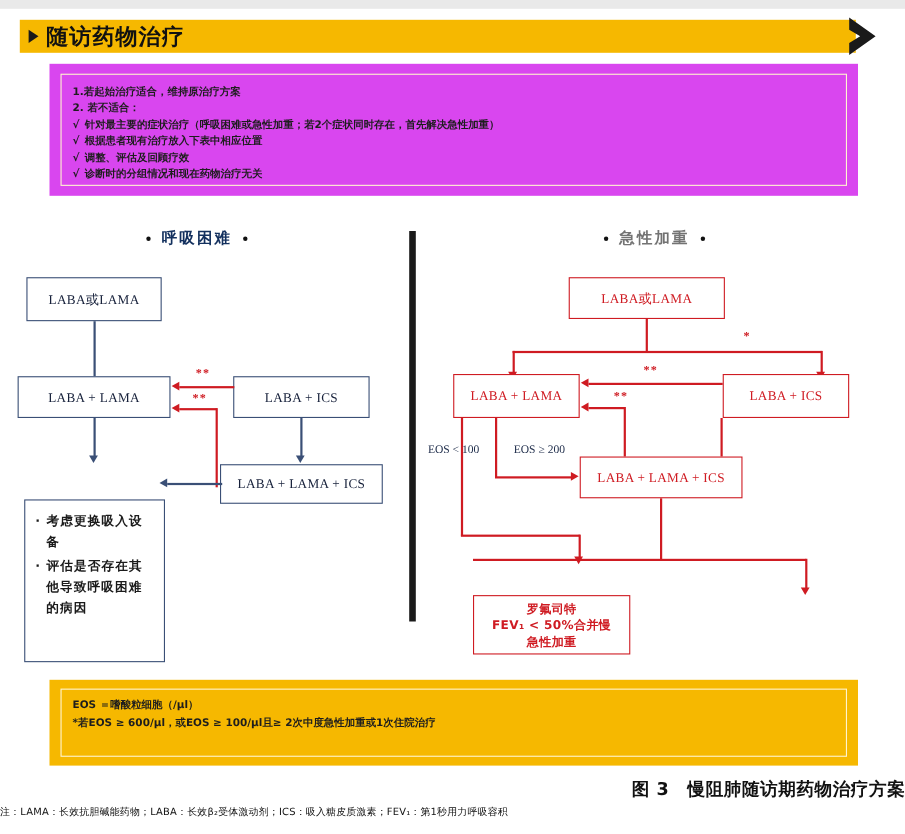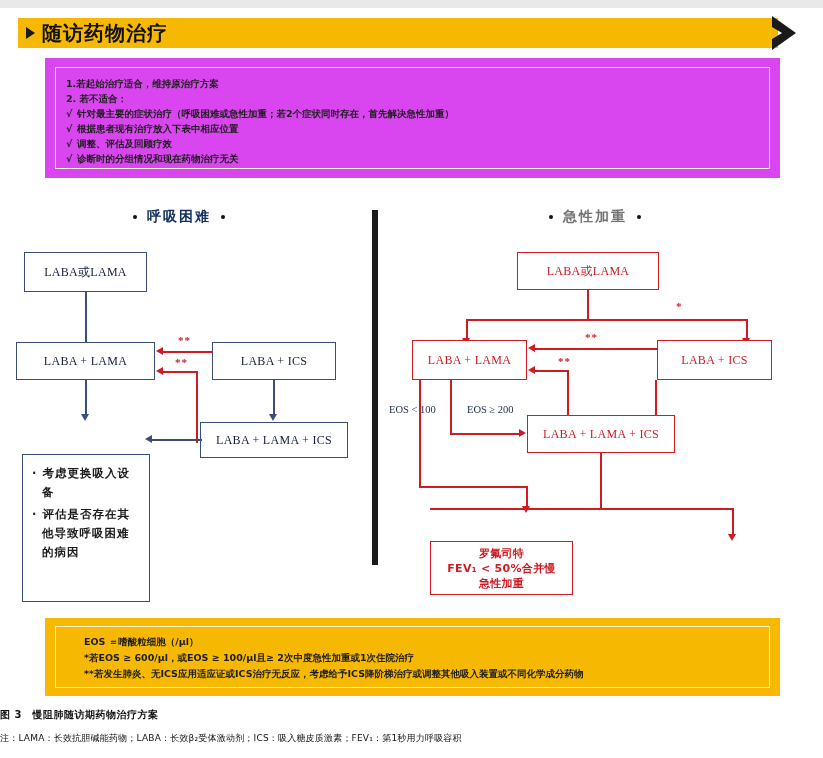--- a/index.html
+++ b/index.html
@@ -103,31 +103,31 @@
   }
   .eos-lbl{
     position:absolute;font-size:10.5px;color:#22304d;
     font-family:"Liberation Serif","DejaVu Serif",serif;white-space:nowrap;
   }
 
   
   .note-panel{position:absolute;left:45px;top:618px;width:735px;height:78px;background:#f6b800;}
   .note-inner{
     position:absolute;left:10px;top:8px;right:10px;bottom:8px;
-    border:1px solid #fff4cf;padding:7px 28px;box-sizing:border-box;
+    border:1px solid #fff4cf;padding:7px 10px;box-sizing:border-box;
   }
   .note-line{
     font-size:9.5px;color:#1d1d1d;line-height:16px;font-weight:bold;
     font-family:"DejaVu Sans",sans-serif;white-space:nowrap;
   }
 
   
   .caption{
-    position:absolute;left:0;top:708px;width:823px;text-align:left;
-    font-size:10px;font-weight:bold;color:#111;
+    position:absolute;left:0;top:708px;width:823px;text-align:right;
+    font-size:16px;font-weight:bold;color:#111;
     font-family:"DejaVu Sans",sans-serif;letter-spacing:.5px;
   }
   .footnote{
     position:absolute;left:0;top:732px;width:823px;
     font-size:9px;color:#111;font-family:"DejaVu Sans",sans-serif;letter-spacing:.2px;
   }
 </style>
 </head>
 <body>
 
@@ -274,20 +274,19 @@
       </span>
     </div>
 
 
   </div>
 
   <div class="note-panel">
     <div class="note-inner">
       <div class="note-line">EOS ＝嗜酸粒细胞（/μl）</div>
       <div class="note-line">*若EOS ≥ 600/μl，或EOS ≥ 100/μl且≥ 2次中度急性加重或1次住院治疗</div>
-      <div class="note-line">**若发生肺炎、无ICS应用适应证或ICS治疗无反应，考虑给予ICS降阶梯治疗或调整其他吸入装置或不同化学成分药物</div>
     </div>
   </div>
 
   <div class="caption">图 3　慢阻肺随访期药物治疗方案</div>
   <div class="footnote">注：LAMA：长效抗胆碱能药物；LABA：长效β₂受体激动剂；ICS：吸入糖皮质激素；FEV₁：第1秒用力呼吸容积</div>
 
 </div>
 
 </body></html>

